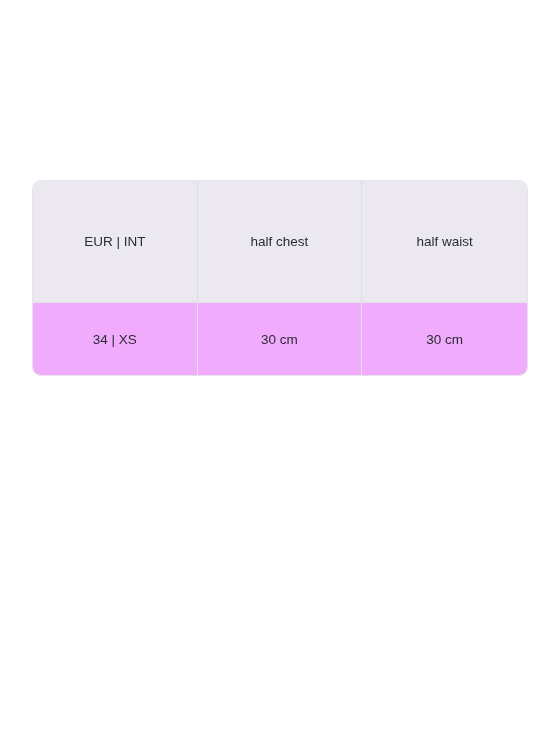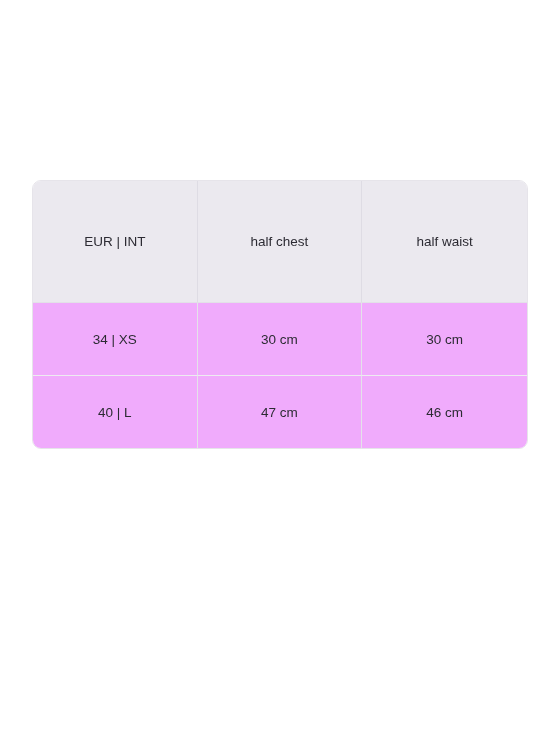--- a/index.html
+++ b/index.html
@@ -87,22 +87,17 @@
           <th>half chest</th>
           <th>half waist</th>
         </tr>
       </thead>
       <tbody>
         <tr>
           <td>34 | XS</td>
           <td>30 cm</td>
           <td>30 cm</td>
         </tr>
-        <tr>
-          <td>40 | L</td>
-          <td>47 cm</td>
-          <td>46 cm</td>
-        </tr>
       </tbody>
     </table>
   </div>
 
 </div>
 
 </body></html>

